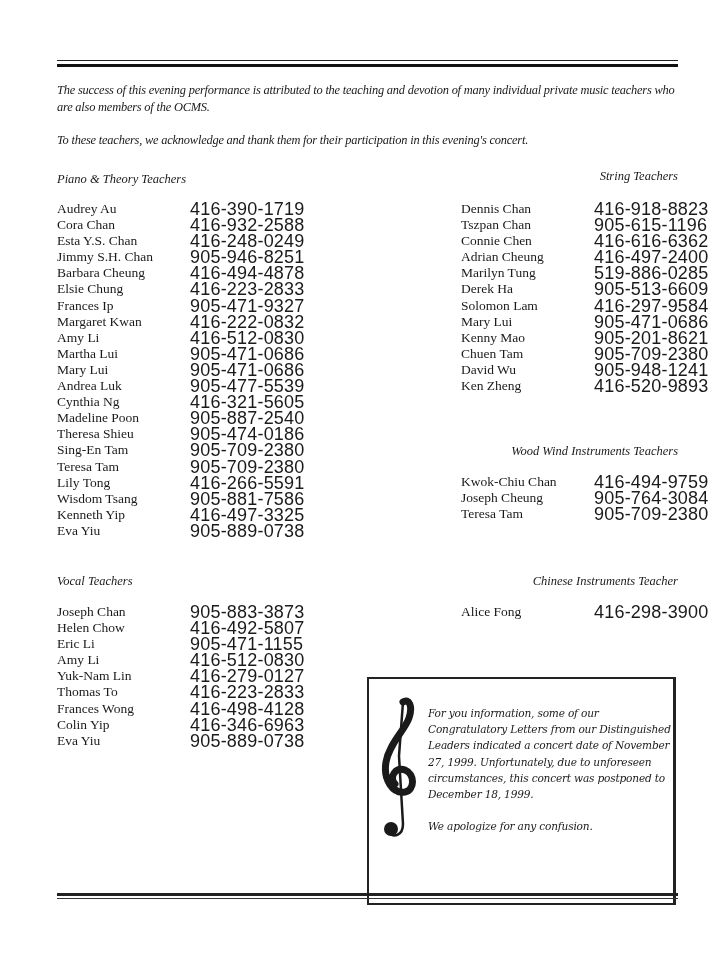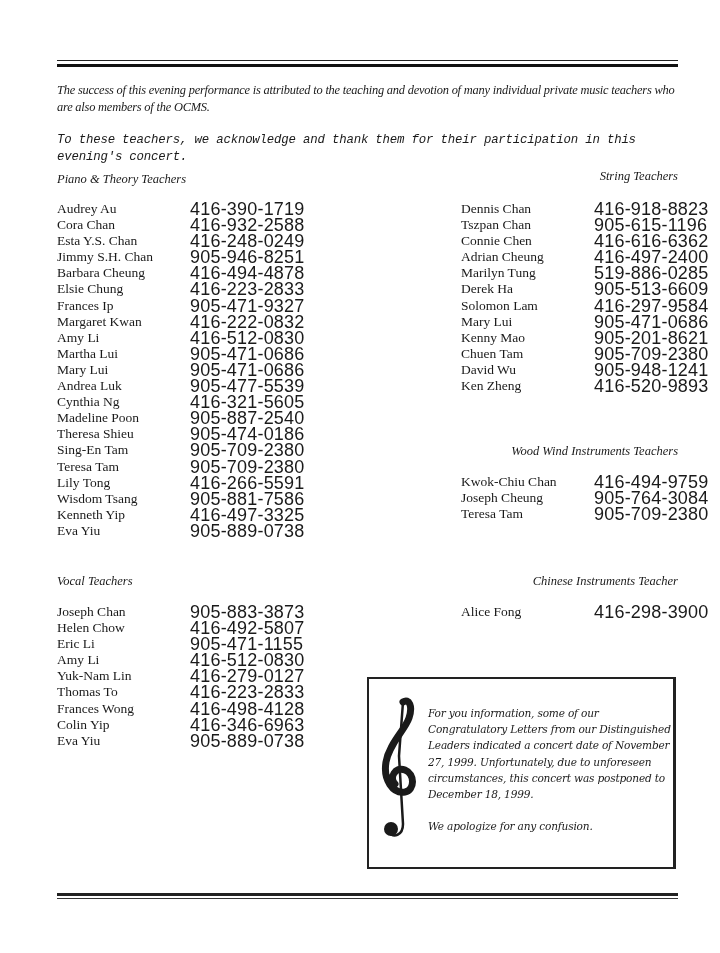--- a/index.html
+++ b/index.html
@@ -11,21 +11,21 @@
   .rule-top .thin { height: 1px; background: #222; }
   .rule-top .gap { height: 3px; }
   .rule-top .thick { height: 3px; background: #111; }
   .rule-bottom { position: absolute; left: 57px; top: 893px; width: 621px; }
   .rule-bottom .thick { height: 3px; background: #222; }
   .rule-bottom .gap { height: 2px; }
   .rule-bottom .thin { height: 1px; background: #333; }
 
   .intro { position: absolute; left: 57px; top: 82px; width: 630px; font-style: italic; font-size: 12.4px; line-height: 17px; letter-spacing: -0.2px; }
   .intro p { margin: 0; }
-  .intro p + p { margin-top: 16px; font-family: Liberation Mono, monospace; }
+  .intro p + p { margin-top: 16px; }
 
   .sec-heading { position: absolute; font-style: italic; font-size: 12.5px; line-height: 16px; white-space: nowrap; }
   .list { position: absolute; }
   .row { display: flex; font-size: 13.5px; line-height: 16.1px; white-space: nowrap; }
   .row .name { width: 132px; }
   .row .phone { font-family: "Liberation Sans", "DejaVu Sans", sans-serif; font-size: 18px; letter-spacing: 0.2px; }
 
   #piano-heading { left: 57px; top: 171px; }
   #piano-list { left: 57px; top: 201px; }
   #vocal-heading { left: 57px; top: 573px; }
@@ -34,21 +34,21 @@
 
   #string-heading { right: 42px; top: 168px; }
   #string-list { left: 461px; top: 201px; }
   #string-list .name, #wood-list .name, #chinese-list .name { width: 133px; }
   #wood-heading { right: 42px; top: 443px; }
   #wood-list { left: 461px; top: 474px; }
   #chinese-heading { right: 42px; top: 573px; }
   #chinese-list { left: 461px; top: 604px; }
 
   .notice {
-    position: absolute; left: 367px; top: 677px; width: 309px; height: 192px;
+    position: absolute; left: 367px; top: 677px; width: 309px; height: 228px;
     border: 2px solid #222; border-right-width: 3px; box-sizing: border-box;
   }
   .notice .clef { position: absolute; left: 10px; top: 17px; width: 40px; height: 150px; }
   .notice .text {
     position: absolute; left: 59px; top: 26px; width: 250px;
     font-family: "DejaVu Serif", serif; font-style: italic; font-size: 10.6px; line-height: 16.2px; letter-spacing: -0.2px;
   }
   .notice .text p { margin: 0; }
   .notice .text p + p { margin-top: 16px; }
 </style>

